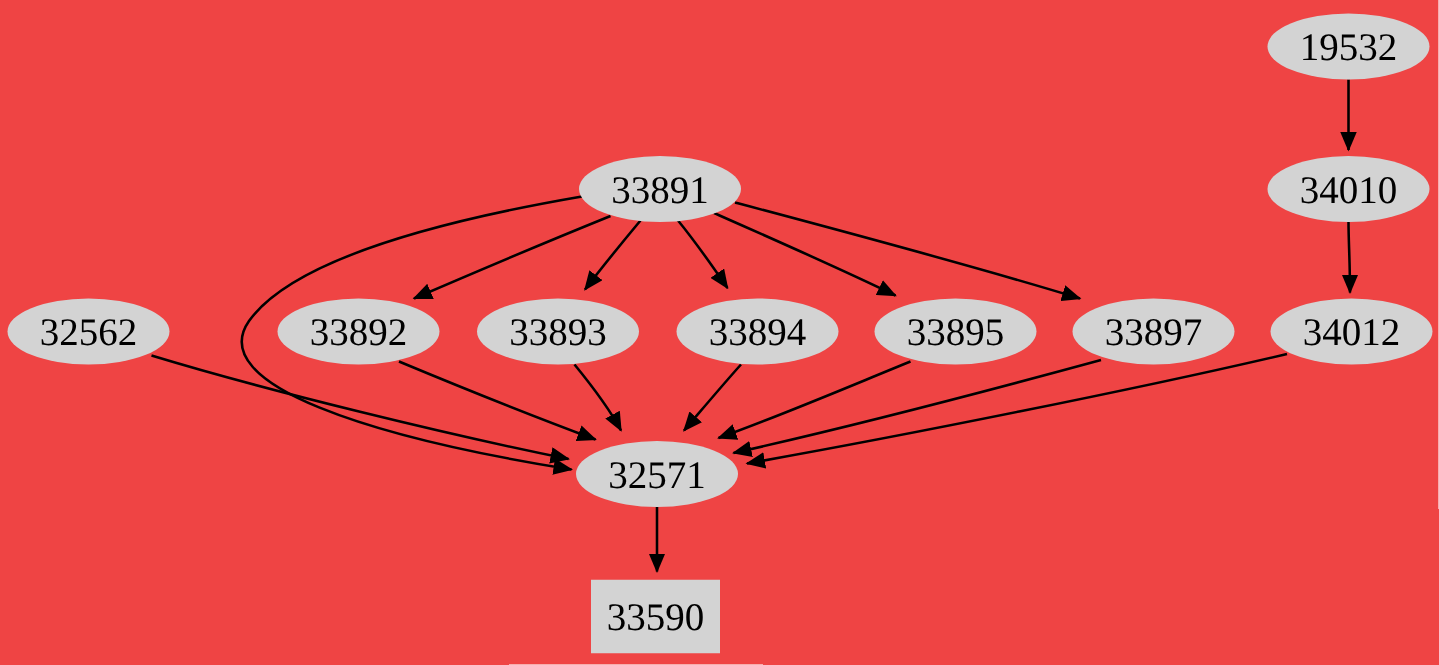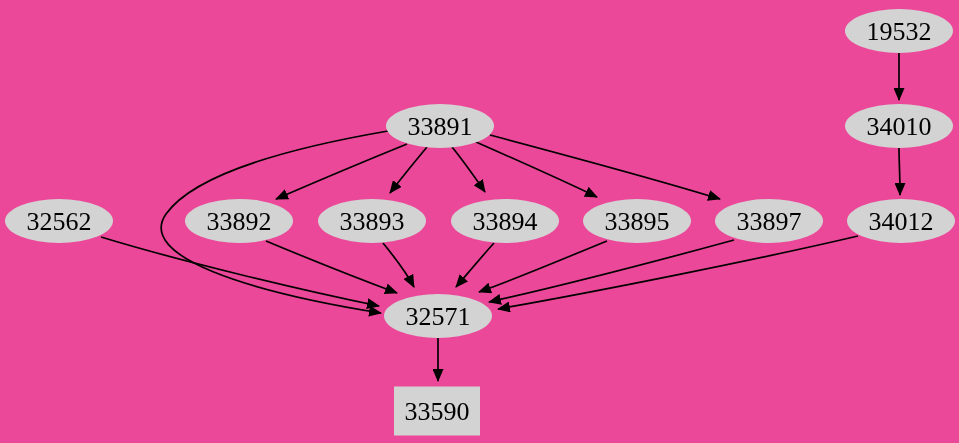--- a/index.html
+++ b/index.html
@@ -4,21 +4,21 @@
 <style>
   html, body {
     margin: 0;
     padding: 0;
     background: #ffffff;
   }
   .stage {
     position: relative;
     width: 959px;
     height: 443px;
-    background: #ec4899;
+    background: #ef4444;
     overflow: hidden;
   }
   svg.graph {
     display: block;
     width: 959px;
     height: 443px;
   }
   .edge-path {
     fill: none;
     stroke: #000000;

